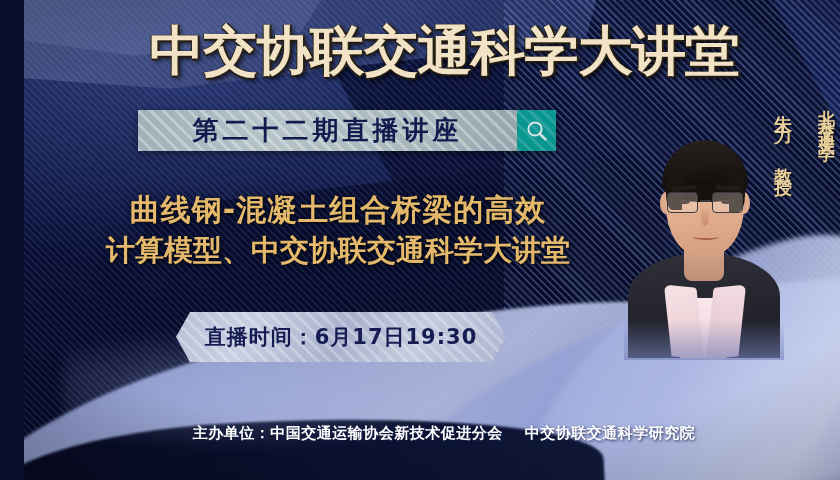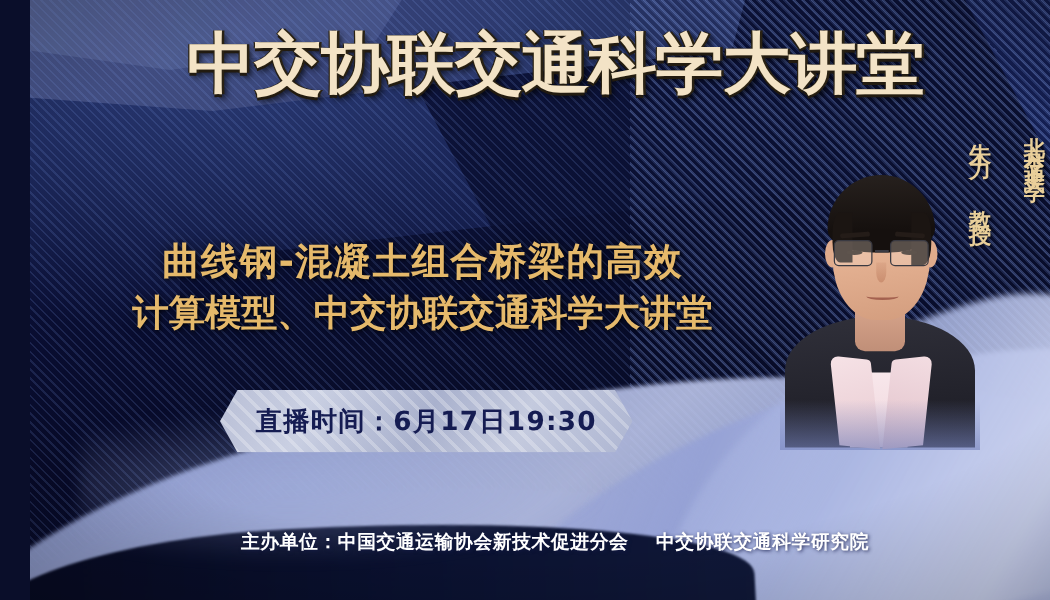--- a/index.html
+++ b/index.html
@@ -396,20 +396,31 @@
       <div class="sp-lens right"></div>
       <div class="sp-bridge"></div>
     </div>
     <div class="sp-nose"></div>
     <div class="sp-mouth"></div>
     <div class="sp-fade"></div>
   </div>
 
   <div class="main-title">中交协联交通科学大讲堂</div>
 
+  <div class="episode-banner">
+    <div class="episode-label">
+      <span class="episode-text">第二十二期直播讲座</span>
+    </div>
+    <div class="episode-search">
+      <svg width="24" height="24" viewBox="0 0 24 24">
+        <circle cx="10" cy="10" r="6.6" fill="none" stroke="#d8e4e6" stroke-width="2"></circle>
+        <line x1="14.8" y1="14.8" x2="20.4" y2="20.4" stroke="#d8e4e6" stroke-width="2.6" stroke-linecap="round"></line>
+      </svg>
+    </div>
+  </div>
 
   <div class="lecture-title">
     <div class="lecture-line l1">曲线钢-混凝土组合桥梁的高效</div>
     <div class="lecture-line l2">计算模型、中交协联交通科学大讲堂</div>
   </div>
 
   <div class="time-banner">
     <span class="time-text">直播时间：6月17日19:30</span>
   </div>
 

